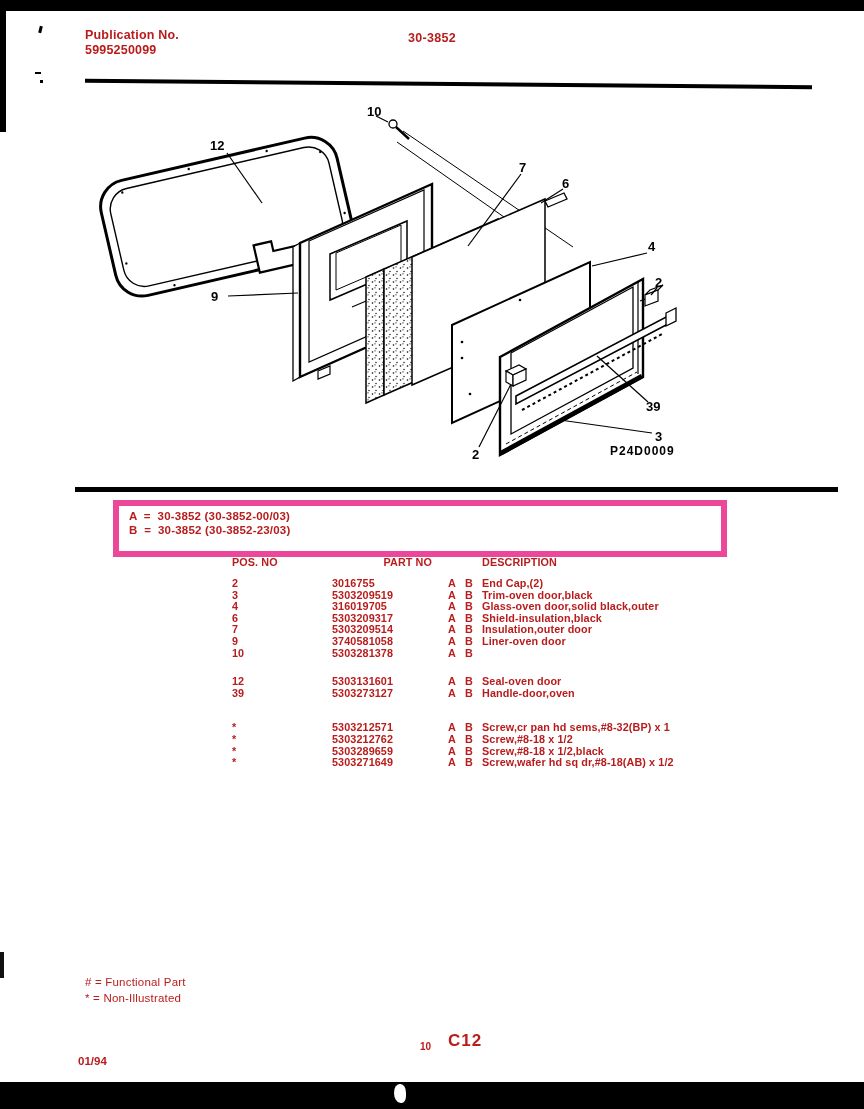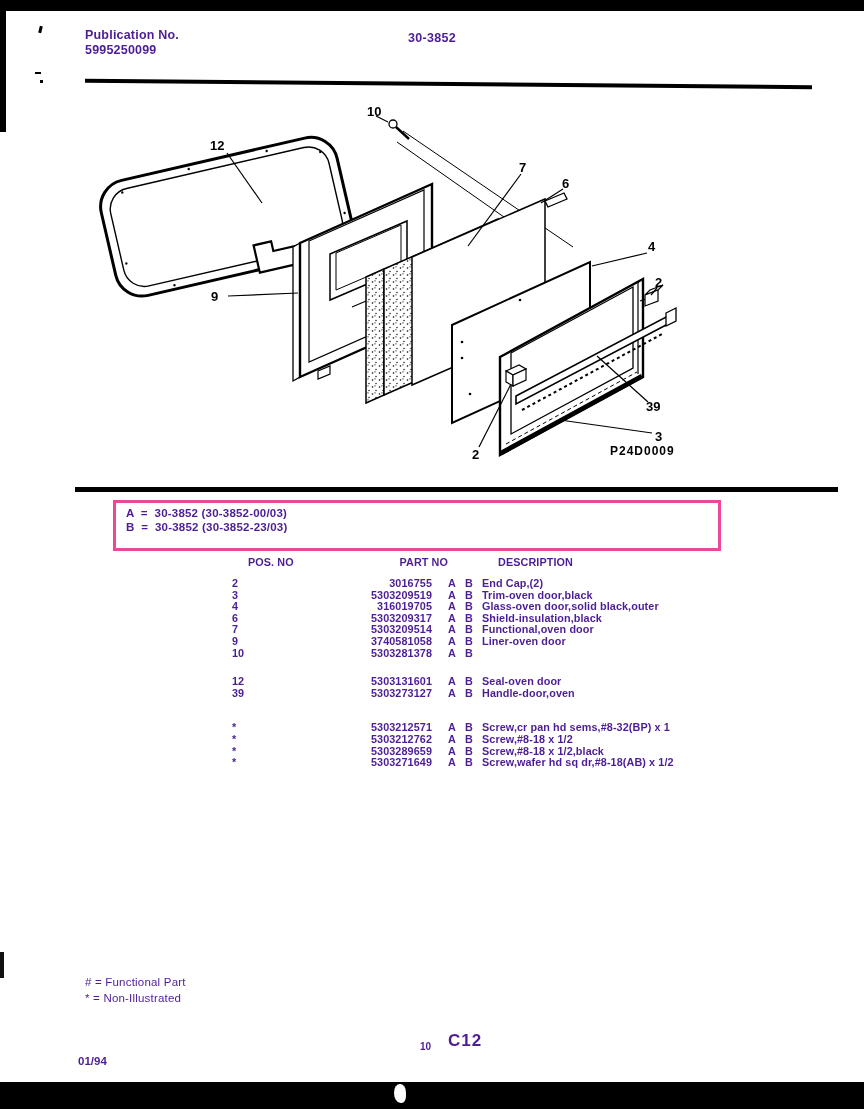--- a/index.html
+++ b/index.html
@@ -1,18 +1,18 @@
 <!DOCTYPE html>
 <html><head>
 <meta charset="utf-8">
 <style>
   html,body{margin:0;padding:0;background:#888;}
   .page{
     position:relative;width:864px;height:1109px;background:#fff;
-    font-family:"Liberation Sans",sans-serif;color:#4c1d95;overflow:hidden;
+    font-family:"Liberation Sans",sans-serif;color:#b91c1c;overflow:hidden;
     margin:0 auto;
   }
   .bar-top{position:absolute;left:0;top:0;width:864px;height:11px;background:#000;}
   .edge-left{position:absolute;left:0;top:0;width:6px;height:132px;background:#000;}
   .edge-left2{position:absolute;left:0;top:952px;width:4px;height:26px;background:#111;}
   .bar-bottom{position:absolute;left:0;top:1082px;width:864px;height:27px;background:#000;}
   .blob{position:absolute;left:394px;top:1084px;width:12px;height:19px;background:#fff;border-radius:50% 50% 40% 60%;}
   .mark-apos{position:absolute;left:39px;top:26px;width:3px;height:7px;background:#000;transform:rotate(14deg);}
   .mark-dash{position:absolute;left:35px;top:72px;width:6px;height:2px;background:#000;}
   .mark-dot{position:absolute;left:40px;top:80px;width:3px;height:3px;background:#000;}
@@ -23,29 +23,29 @@
   .rule1{position:absolute;left:85px;top:82px;width:727px;height:4px;background:#000;transform:rotate(.5deg);}
   .rule2{position:absolute;left:75px;top:487px;width:763px;height:5px;background:#000;}
 
   .diagram{position:absolute;left:0;top:0;width:864px;height:500px;}
   .diagram text{font-family:"Liberation Sans",sans-serif;font-weight:700;font-size:13px;fill:#000;}
   .diagram .figcode{font-size:12px;letter-spacing:1px;}
   .leader{stroke:#000;stroke-width:1.2px;}
 
   .legend{
     position:absolute;left:113px;top:500px;width:592px;height:41px;
-    border:3px solid #ec4899;padding:4px 0 0 10px;
+    border:6px solid #ec4899;padding:4px 0 0 10px;
     font-size:11.5px;font-weight:700;line-height:13.5px;letter-spacing:.2px;
   }
   .legend div{white-space:pre;}
 
   .table{position:absolute;left:232px;top:556px;width:482px;font-size:10.8px;font-weight:700;letter-spacing:.1px;}
   .prow{display:grid;grid-template-columns:100px 100px 16px 17px 17px 1fr;line-height:11.6px;}
-  .prow.head{margin-bottom:10px;line-height:12px;margin-left:16px;}
-  .c-part{text-align:right;}
+  .prow.head{margin-bottom:10px;line-height:12px;}
+  .c-part{text-align:left;}
   .head .c-part{text-align:right;}
   .gap-sm{margin-top:17px;}
   .gap-lg{margin-top:23px;}
 
   .footnotes{position:absolute;left:85px;top:975px;font-size:11.5px;font-weight:400;line-height:15.5px;letter-spacing:.2px;}
   .fdate{position:absolute;left:78px;top:1036px;font-size:11.5px;font-weight:700;margin-top:19px;}
   .fpage{position:absolute;left:420px;top:1041px;font-size:10px;font-weight:700;}
   .fcode{position:absolute;left:448px;top:1031px;font-size:17px;font-weight:700;letter-spacing:1px;}
 </style>
 </head>
@@ -234,21 +234,21 @@
             <div>Shield-insulation,black</div>
           </div>
         </div>
         <div class="prow">
           <div class="c-pos">7</div>
           <div class="c-part">5303209514</div>
           <div class="c-sp"></div>
           <div class="c-a">A</div>
           <div class="c-b">B</div>
           <div class="c-desc">
-            <div>Functional,oven door</div>
+            <div>Insulation,outer door</div>
           </div>
         </div>
         <div class="prow">
           <div class="c-pos">9</div>
           <div class="c-part">3740581058</div>
           <div class="c-sp"></div>
           <div class="c-a">A</div>
           <div class="c-b">B</div>
           <div class="c-desc">
             <div>Liner-oven door</div>

